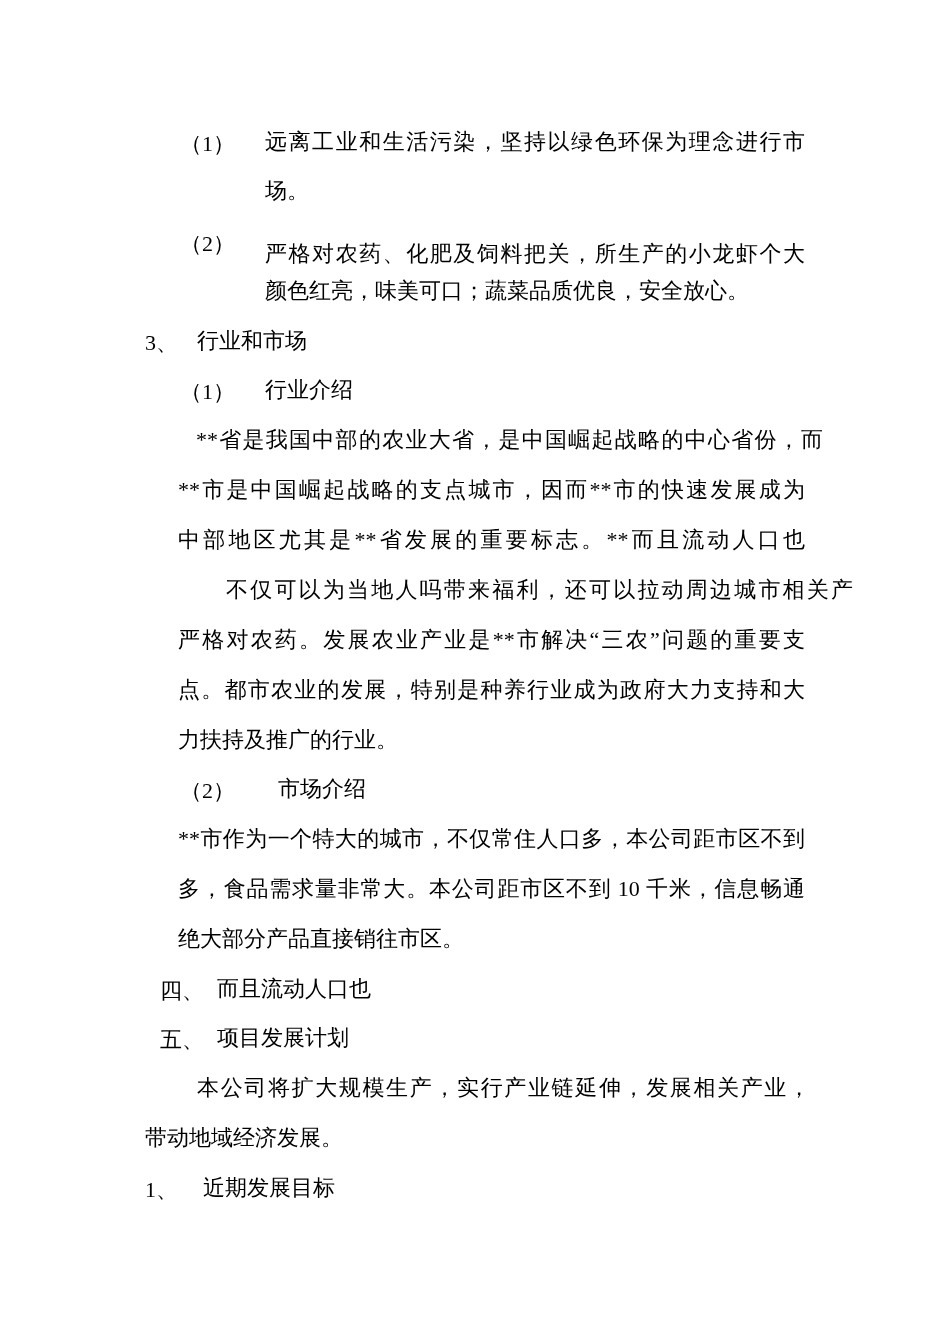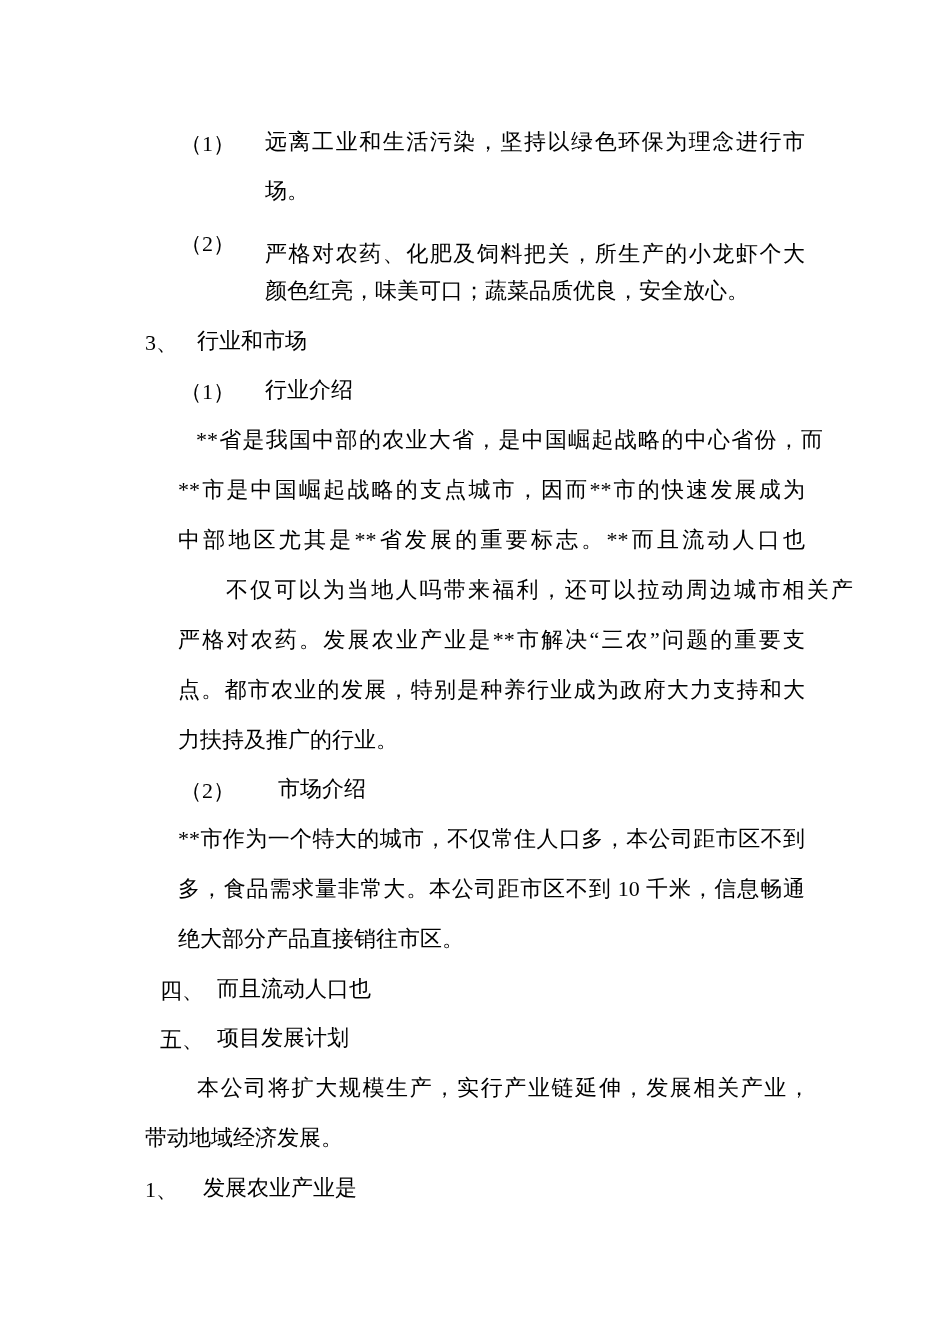--- a/index.html
+++ b/index.html
@@ -89,16 +89,16 @@
     <span class="line" style="left:217px; top:1025px;">项目发展计划</span>
   </div>
 
   <div>
     <span class="line justify" style="left:197px; top:1075px; width:613px;">本公司将扩大规模生产，实行产业链延伸，发展相关产业，</span>
     <span class="line" style="left:145px; top:1125px;">带动地域经济发展。</span>
   </div>
 
   <div>
     <span class="marker" style="left:145px; top:1175px;">1、</span>
-    <span class="line" style="left:203px; top:1175px;">发展农业产业是</span>
+    <span class="line" style="left:203px; top:1175px;">近期发展目标</span>
   </div>
 
 </div>
 
 </body></html>

